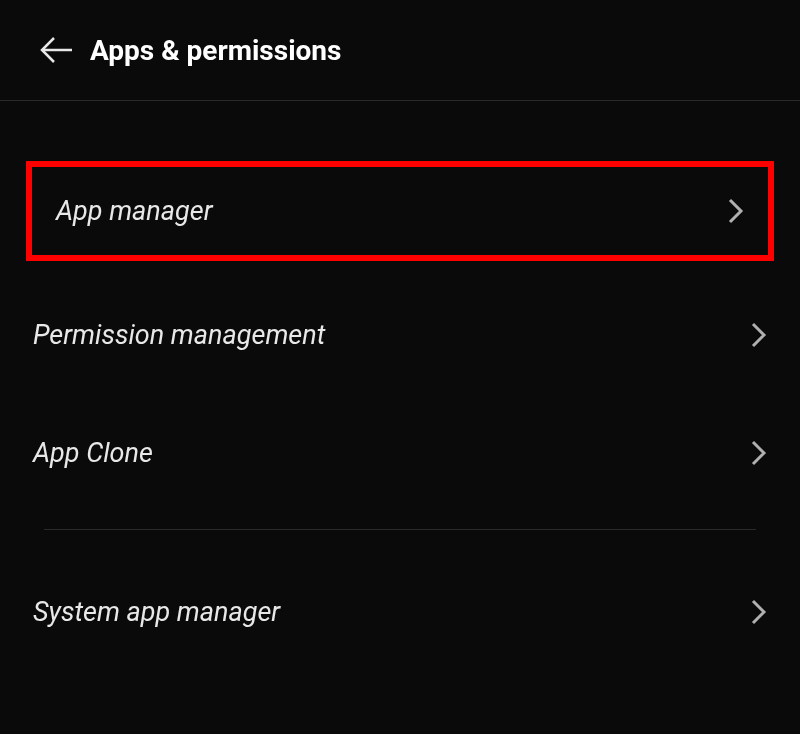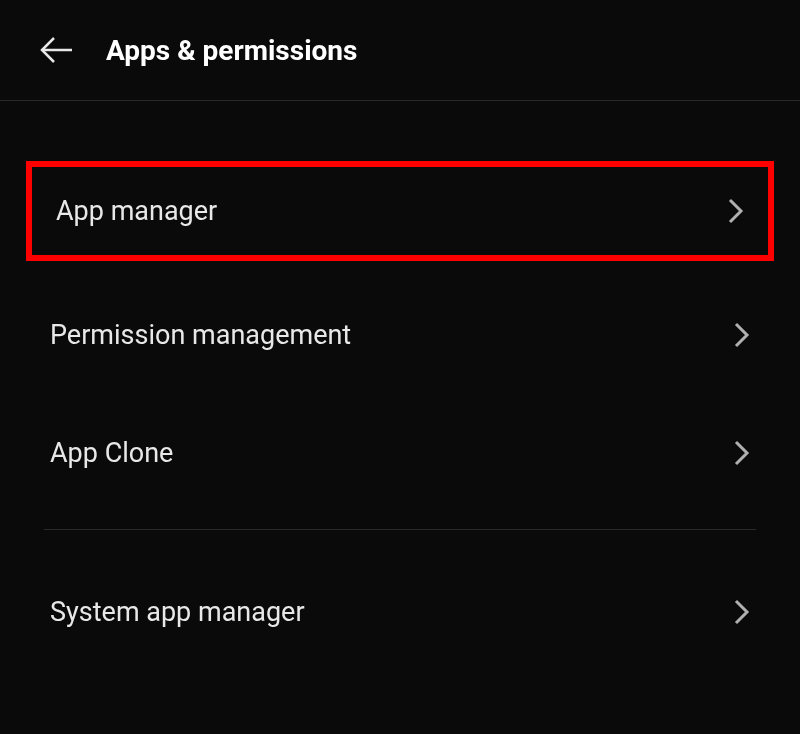--- a/index.html
+++ b/index.html
@@ -13,21 +13,21 @@
       height: 734px;
       font-family: -apple-system, BlinkMacSystemFont, 'Segoe UI', Roboto, sans-serif;
       color: #e8e8e8;
       overflow: hidden;
     }
     .header {
       display: flex;
       align-items: center;
       padding: 30px 36px;
       border-bottom: 1px solid #2a2a2a;
-      gap: 30px;
+      gap: 14px;
     }
     .back-icon {
       display: flex;
       align-items: center;
       justify-content: center;
       width: 40px;
       height: 40px;
       cursor: pointer;
     }
     .back-icon svg {
@@ -35,26 +35,27 @@
       stroke-width: 2.5;
       fill: none;
     }
     .page-title {
       font-size: 28px;
       font-weight: 700;
       color: #ffffff;
     }
     .content {
       padding: 60px 0 0 0;
+      font-style: italic;
     }
     .menu-item {
       display: flex;
       align-items: center;
       justify-content: space-between;
-      padding: 28px 50px;
+      padding: 28px 33px;
       cursor: pointer;
     }
     .menu-item.highlighted {
       border: 6px solid #ff0000;
       margin: 0 26px;
       padding: 28px 24px;
     }
     .menu-label {
       font-size: 27px;
       font-weight: 400;

